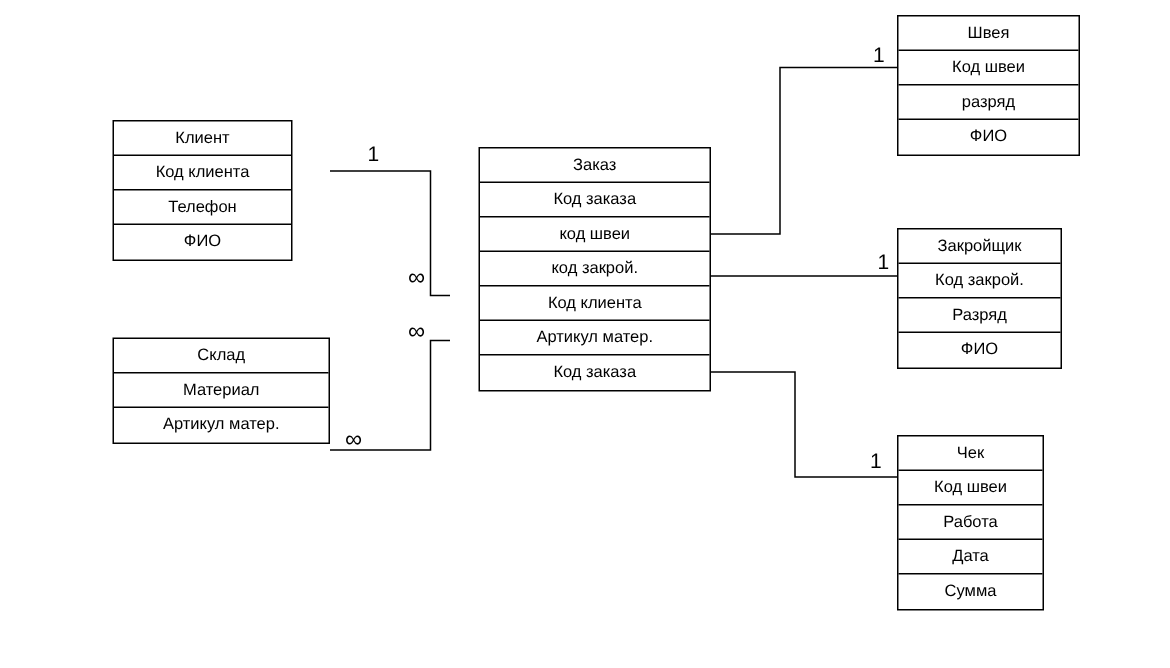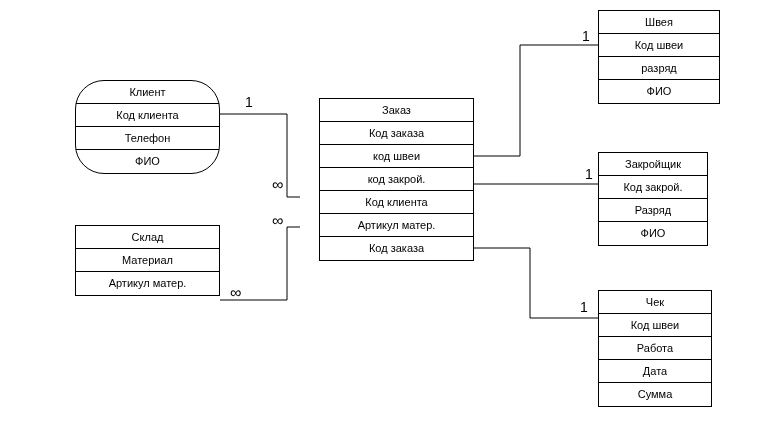--- a/index.html
+++ b/index.html
@@ -40,26 +40,26 @@
   }
   .tbl > div {
     height: 23px;
     line-height: 22px;
     border-bottom: 1px solid #000;
     overflow: hidden;
     white-space: nowrap;
   }
   .tbl > div:last-child { border-bottom: none; }
 
-  #t-client { left: 75px;  top: 80px;  width: 145px; border-radius: 29px; }
+  #t-client { left: 75px;  top: 80px;  width: 120px; }
   #t-sklad  { left: 75px;  top: 225px; width: 145px; }
   #t-zakaz  { left: 300px; top: 98px;  width: 155px; margin-left: 19px; }
   #t-shveya { left: 598px; top: 10px;  width: 122px; }
   #t-zakroy { left: 598px; top: 152px; width: 110px; }
-  #t-chek   { left: 598px; top: 290px; width: 114px; }
+  #t-chek   { left: 598px; top: 290px; width: 98px; }
 </style>
 </head>
 <body>
 
 <div class="canvas">
 
   <svg class="wires" viewBox="0 0 780 445" xmlns="http://www.w3.org/2000/svg">
 
     <polyline points="220,114 287,114 287,197 300,197"></polyline>
     <text x="245" y="107">1</text>

